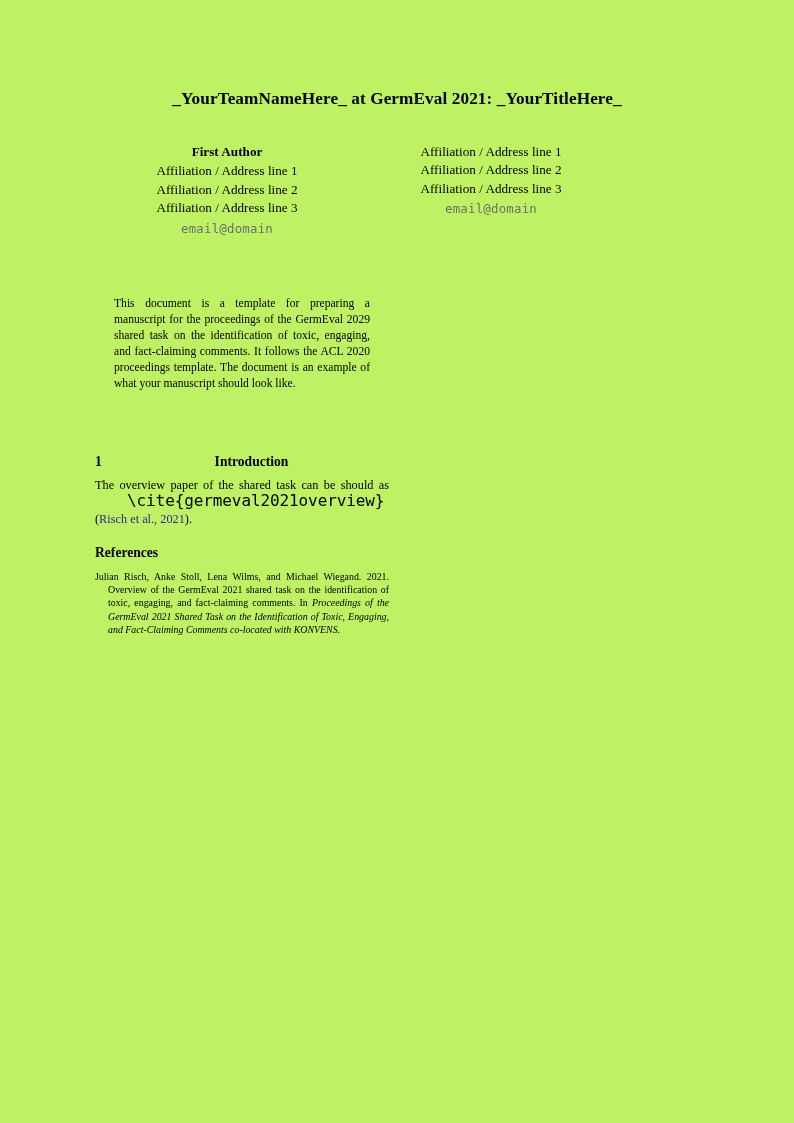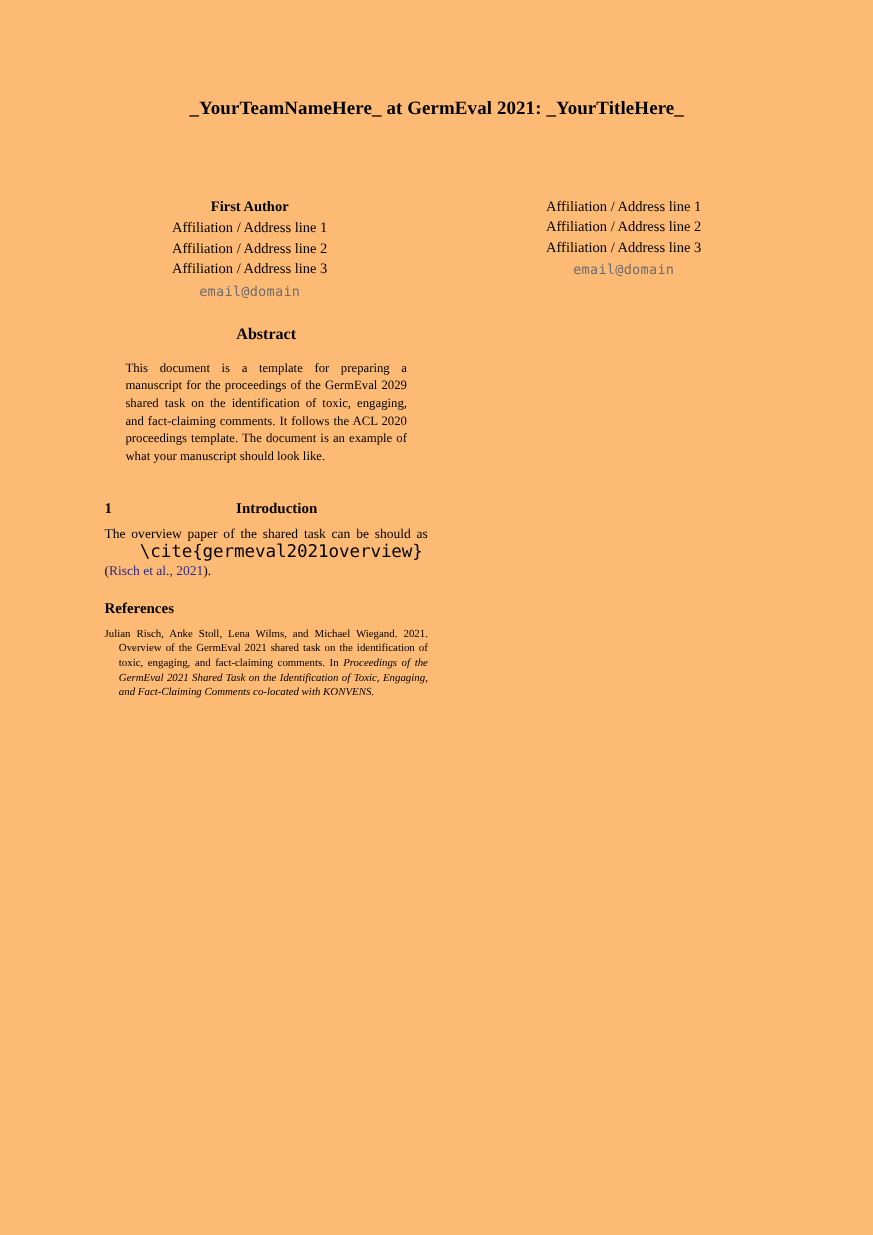--- a/index.html
+++ b/index.html
@@ -12,21 +12,21 @@
     height: 1123px;
     position: relative;
     font-family: "Liberation Serif", "DejaVu Serif", serif;
     color: #000000;
     overflow: hidden;
   }
 
   .page {
     position: absolute;
     inset: 0;
-    background: #fdba74;
+    background: #bef264;
   }
 
   
   .title {
     position: absolute;
     top: 88px;
     left: 60px;
     width: 674px;
     text-align: center;
     font-size: 17.2px;
@@ -35,22 +35,20 @@
     line-height: 1.25;
   }
 
   
   .authors {
     position: absolute;
     top: 143px;
     left: 95px;
     width: 604px;
     display: flex;
-    justify-content: space-between;
-    margin-top: 36px;
   }
   .author-block {
     width: 264px;
     text-align: center;
     line-height: 18.4px;
   }
   .author-name {
     font-size: 13.2px;
     font-weight: bold;
     margin-bottom: 1px;
@@ -160,21 +158,20 @@
     <div class="author-block">
       <div class="author-line">Affiliation / Address line 1</div>
       <div class="author-line">Affiliation / Address line 2</div>
       <div class="author-line">Affiliation / Address line 3</div>
       <div class="author-email">email@domain</div>
     </div>
 
   </div>
 
   <div class="abstract-wrap">
-    <div class="abstract-heading">Abstract</div>
     <p class="abstract-body">This document is a template for preparing a manuscript for the proceedings of the GermEval 2029 shared task on the identification of toxic, engaging, and fact-claiming comments. It follows the ACL 2020 proceedings template. The document is an example of what your manuscript should look like.</p>
   </div>
 
   <div class="section-wrap" id="introduction-section">
     <div class="section-heading">
       <span class="section-number">1</span>
       <span class="section-title">Introduction</span>
     </div>
     <p class="body-text"><span>The overview paper of the shared task can be should as</span> <span class="tt">\cite{germeval2021overview}</span> <span>(</span><a class="cite-link" href="#" style="text-decoration:none;">Risch et al., 2021</a><span>).</span></p>
   </div>

